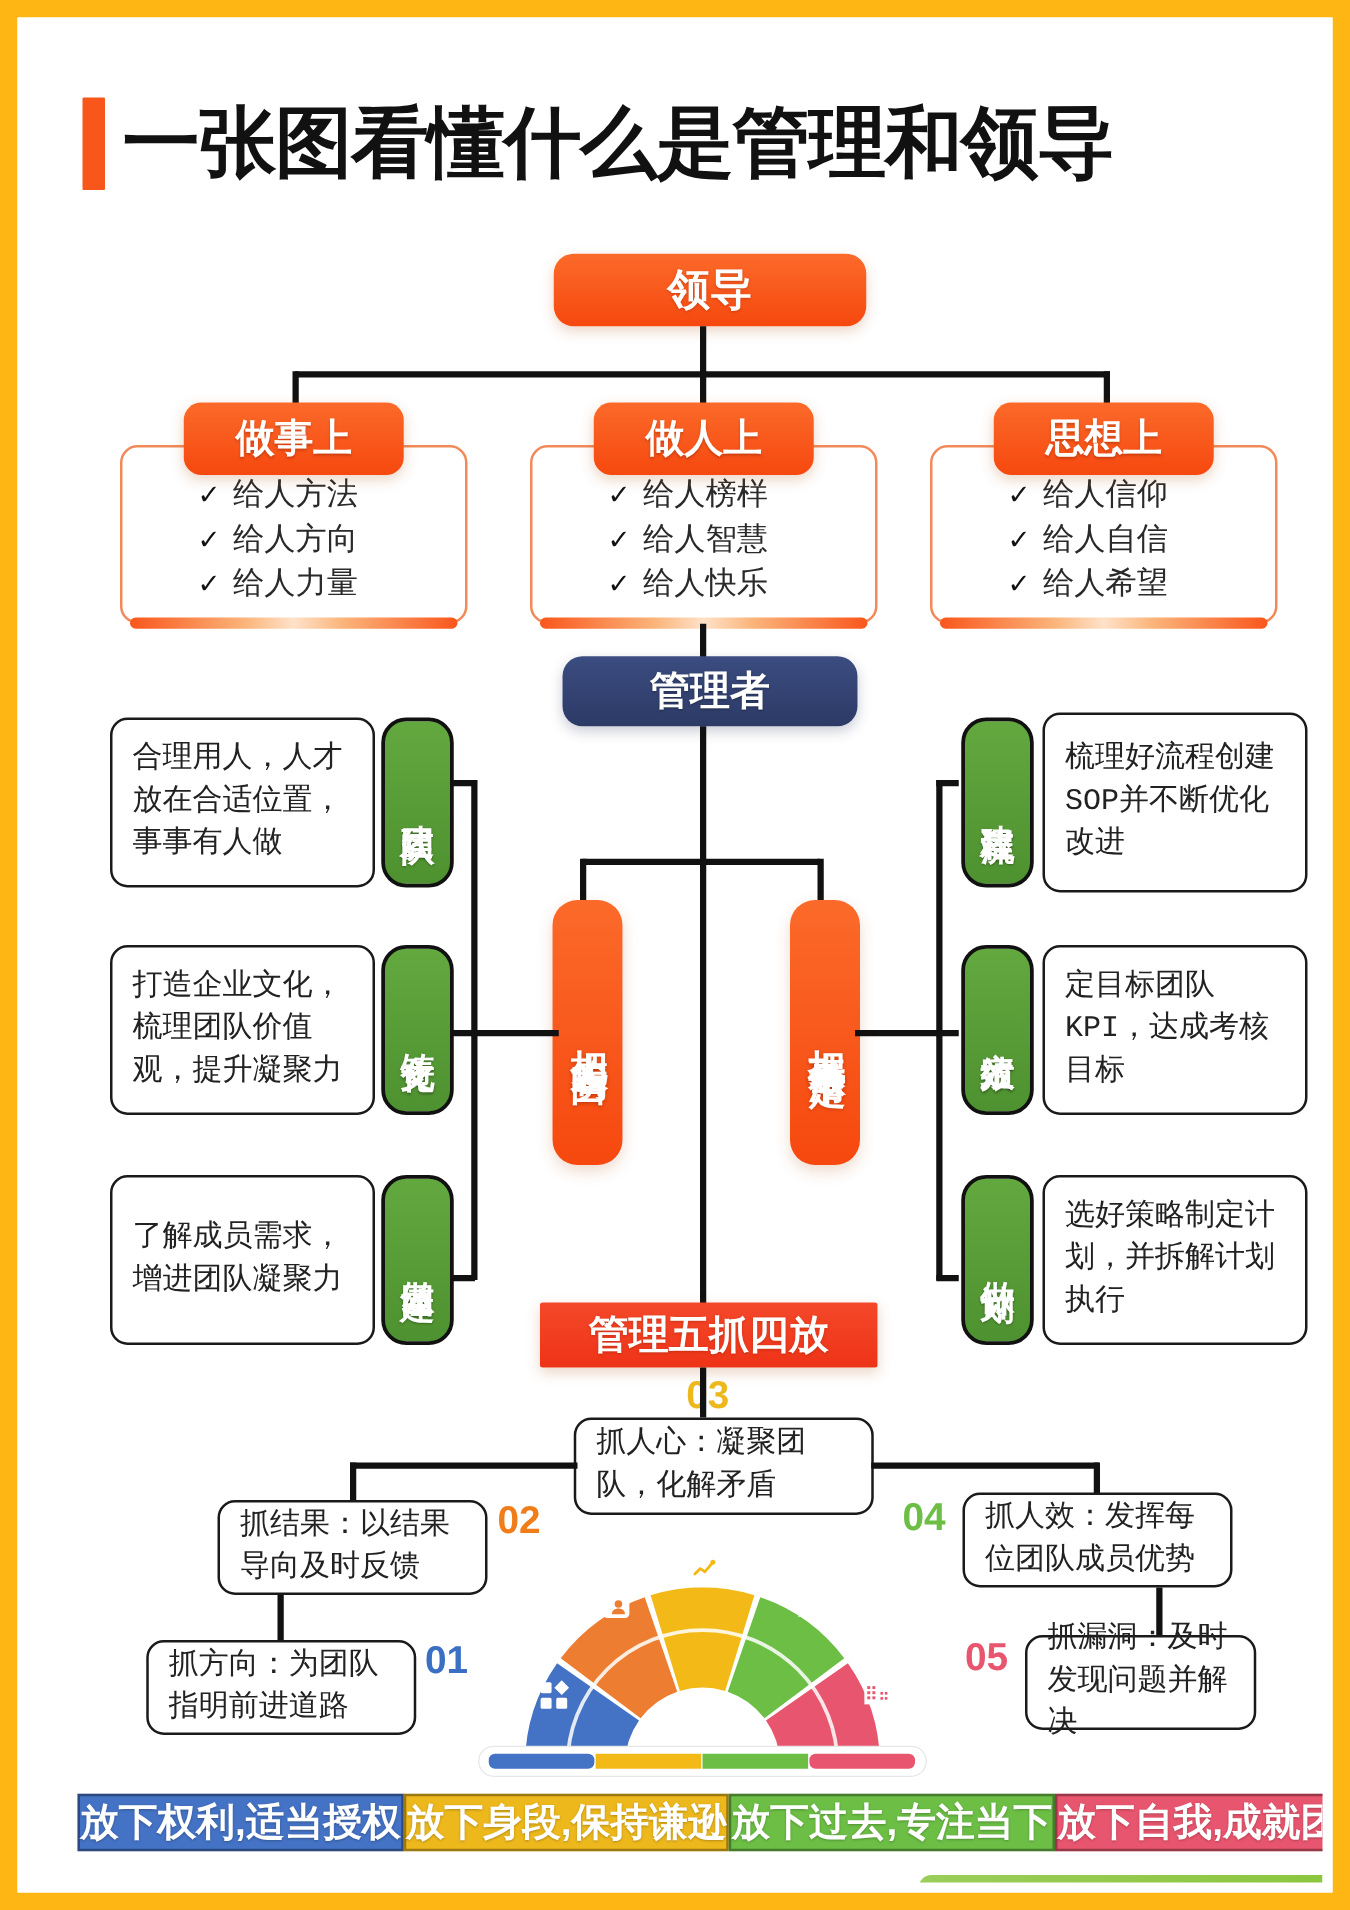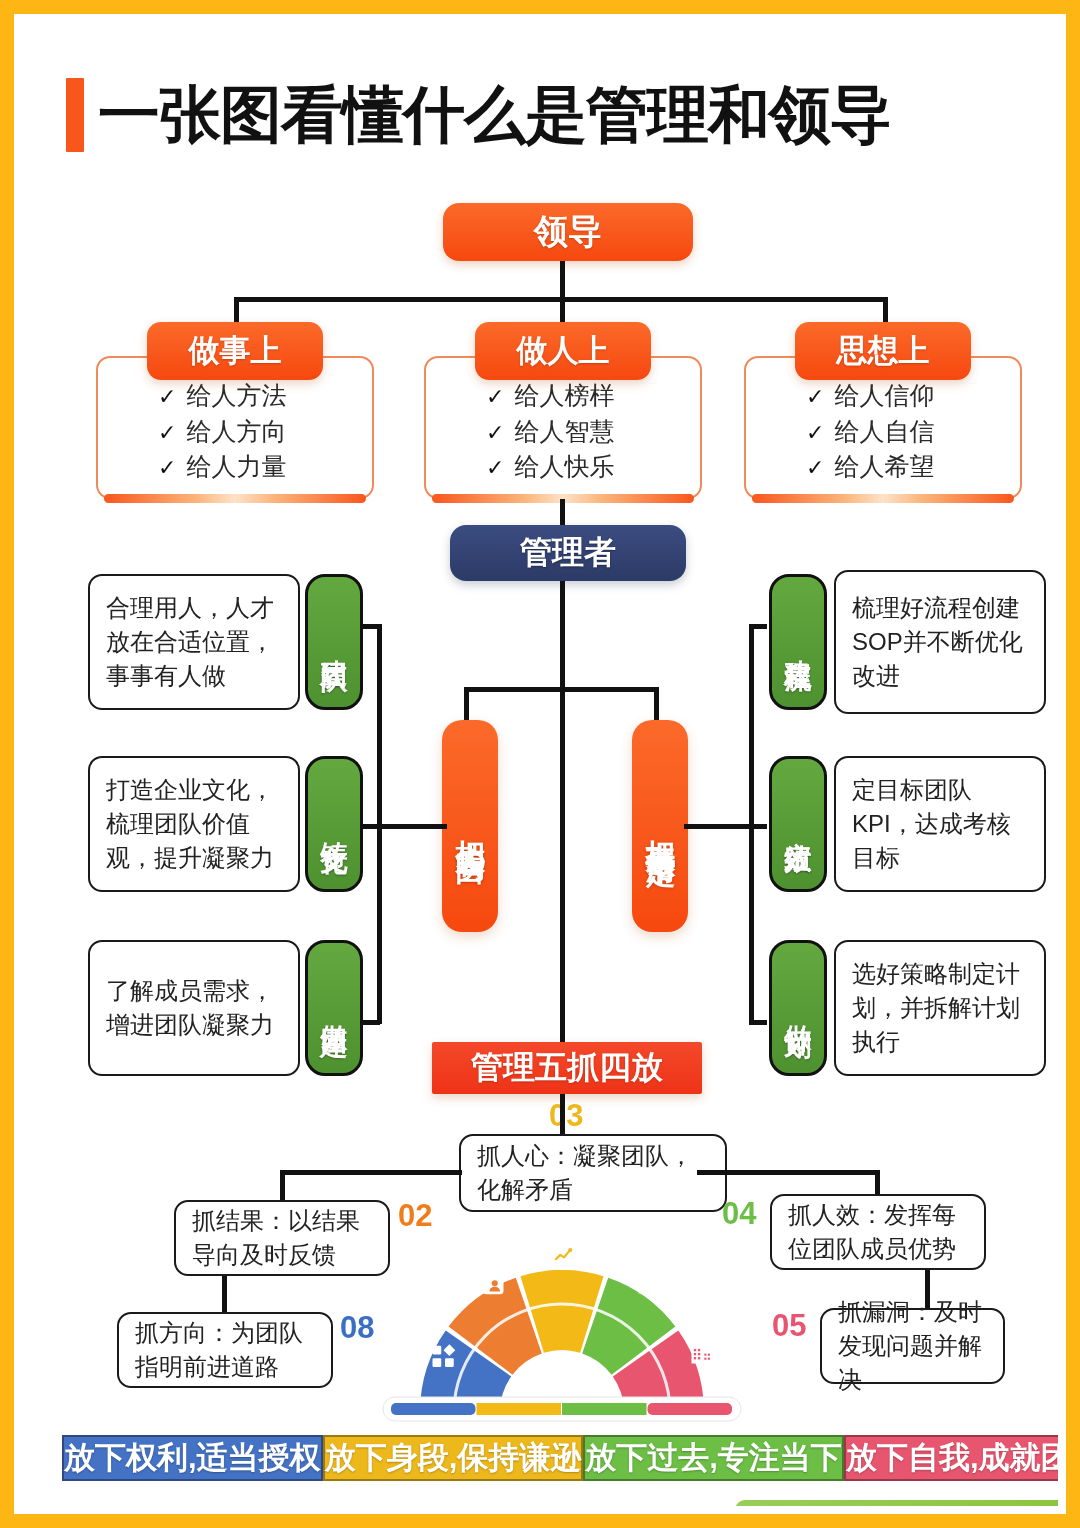--- a/index.html
+++ b/index.html
@@ -108,21 +108,21 @@
   }
 
   
   .note {
     position:absolute; background:#fff;
     border:2.5px solid #1a1a1a; border-radius:14px;
     display:flex; align-items:center;
     padding: 6px 16px;
     font-size:24px; color:#222; line-height:1.42;
   }
-  .note span { display:block; }
+  .note span { display:block;font-family:Liberation Mono, monospace; }
 
   
   .num { position:absolute; font-size:31px; font-weight:700; }
 
   
   #gauge { position:absolute; }
   .gicon { position:absolute; color:#fff; }
 
   
   #tabs { position:absolute; left:40px; top:1413px; width:1000px; height:46px;
@@ -303,38 +303,38 @@
   </div>
 
   <div class="pill red-solid" style="left:410px; top:1020px; width:270px; height:52px; font-size:32px; border-radius:2px;">
     <span>管理五抓四放</span>
   </div>
 
   <div class="num" style="left:527px; top:1076px; color:#EDB81C;">
     <span>03</span>
   </div>
   <div class="line vline" style="left:538px; top:1072px; height:40px;"></div>
-  <div class="note" style="left:437px; top:1112px; width:268px; height:78px;">
+  <div class="note" style="left:437px; top:1112px; width:240px; height:78px;">
     <span>抓人心：凝聚团队，化解矛盾</span>
   </div>
 
   <div class="line hline" style="left:258px; top:1148px; width:182px;"></div>
   <div class="line vline" style="left:258px; top:1148px; height:32px;"></div>
   <div class="note" style="left:152px; top:1178px; width:216px; height:76px;">
     <span>抓结果：以结果导向及时反馈</span>
   </div>
   <div class="num" style="left:376px; top:1176px; color:#F07D1A;">
     <span>02</span>
   </div>
   <div class="line vline" style="left:200px; top:1254px; height:38px;"></div>
   <div class="note" style="left:95px; top:1290px; width:216px; height:76px;">
     <span>抓方向：为团队指明前进道路</span>
   </div>
   <div class="num" style="left:318px; top:1288px; color:#3A6FC4;">
-    <span>08</span>
+    <span>01</span>
   </div>
 
   <div class="line hline" style="left:675px; top:1148px; width:182px;"></div>
   <div class="line vline" style="left:853px; top:1148px; height:32px;"></div>
   <div class="note" style="left:748px; top:1172px; width:216px; height:76px;">
     <span>抓人效：发挥每位团队成员优势</span>
   </div>
   <div class="num" style="left:700px; top:1174px; color:#6CBE45;">
     <span>04</span>
   </div>

